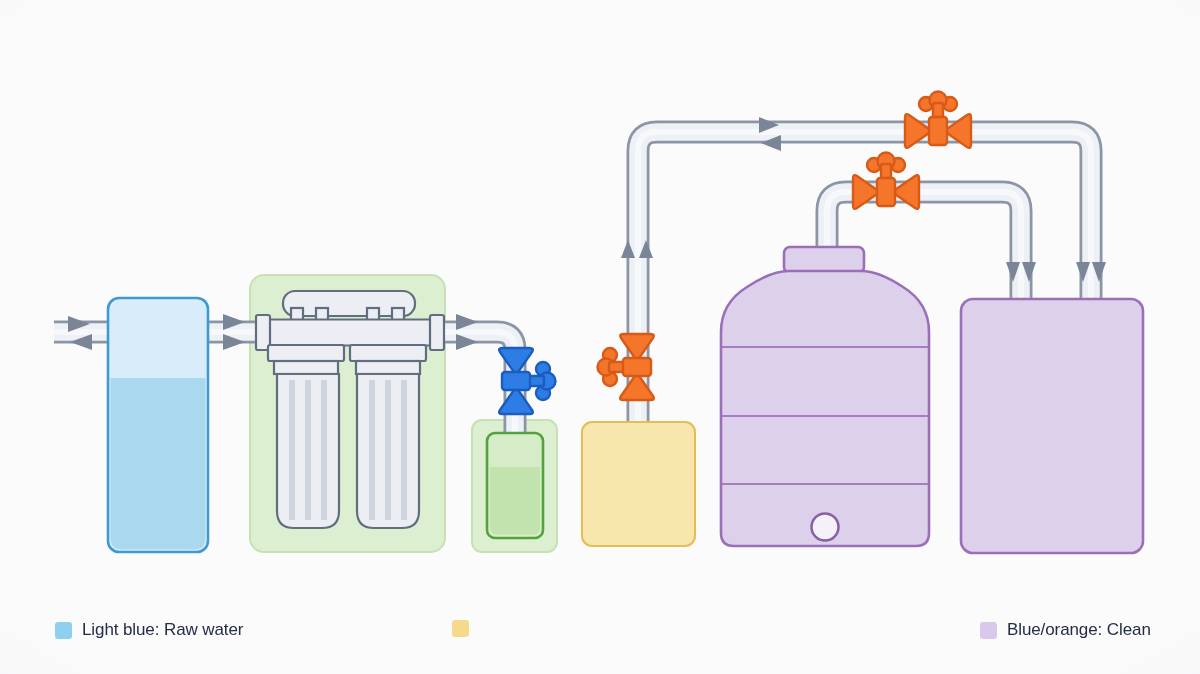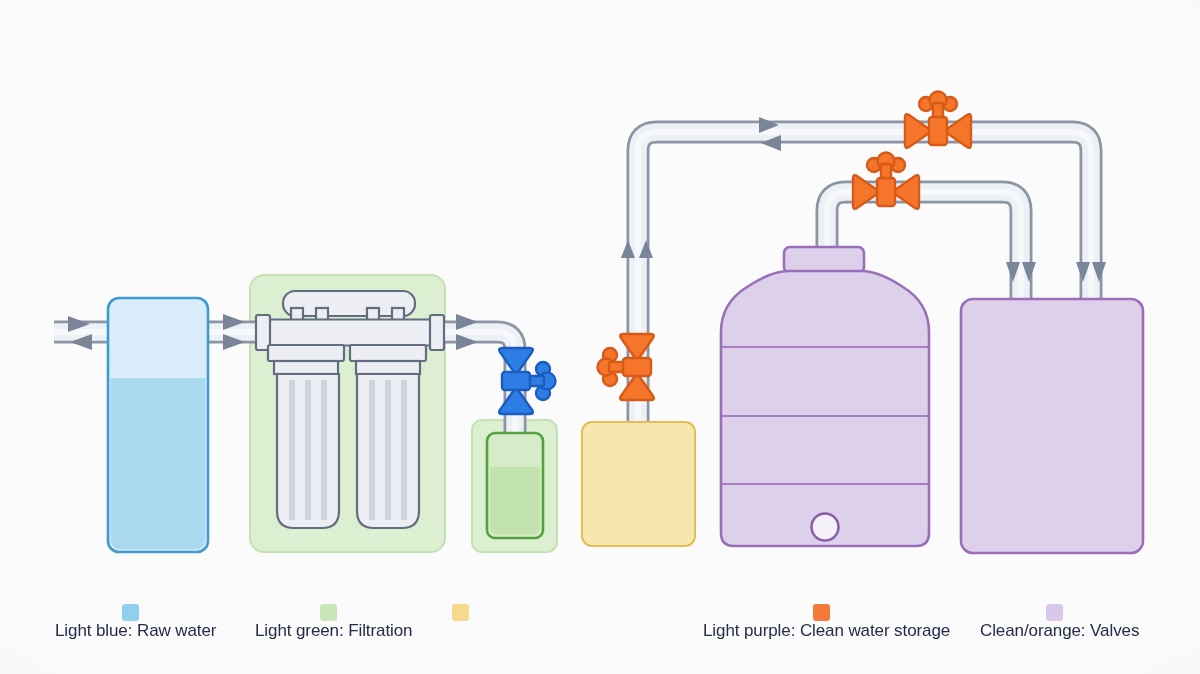--- a/index.html
+++ b/index.html
@@ -28,21 +28,21 @@
   .liquid{fill:var(--bottle-liquid);}
   .tank-purple{fill:var(--tank-purple-fill);stroke:var(--tank-purple-border);stroke-width:2.6;}
   .seam{fill:none;stroke:var(--tank-purple-border);stroke-width:1.8;opacity:.85;}
   .drain{fill:#f4f1f8;stroke:#8a5fa8;stroke-width:2.5;}
   .arrow{fill:var(--arrow);}
   .valve-orange *{fill:var(--valve-orange);stroke:var(--valve-orange-border);stroke-width:2.4;stroke-linejoin:round;}
   .valve-blue *{fill:var(--valve-blue);stroke:var(--valve-blue-border);stroke-width:2.4;stroke-linejoin:round;}
 
   
   .legend{position:absolute;left:0;top:604px;width:1200px;height:26px;}
-  .legend-item{position:absolute;top:0;display:flex;align-items:center;white-space:nowrap;flex-direction:column;}
+  .legend-item{position:absolute;top:16px;display:flex;align-items:center;white-space:nowrap;}
   .swatch{display:inline-block;width:17px;height:17px;border-radius:3px;margin-right:10px;flex:0 0 auto;}
   .legend-label{font-size:17px;color:var(--legend-text);letter-spacing:-0.1px;}
 </style>
 </head>
 <body>
 
 <div class="vignette"></div>
 
 <svg width="1200" height="580" viewBox="0 0 1200 580">
 
@@ -168,28 +168,20 @@
     <path d="M6 0 L29 -16 Q33 -18.5 33 -13.5 V13.5 Q33 18.5 29 16 Z"></path>
     <rect x="-9" y="-14" width="18" height="28" rx="3"></rect>
   </g>
 </svg>
 
 <div class="legend">
   <div class="legend-item" style="left:55px">
     <span class="swatch" style="background: rgb(143, 208, 239);"></span>
     <span class="legend-label">Light blue: Raw water</span>
   </div>
-  <div class="legend-item" style="left:255px">
-    <span class="swatch" style="background: rgb(200, 230, 182);"></span>
-    <span class="legend-label">Light green: Filtration</span>
-  </div>
   <div class="legend-item" style="left:452px">
     <span class="swatch" style="background: rgb(247, 217, 140);"></span>
   </div>
-  <div class="legend-item" style="left:703px">
-    <span class="swatch" style="background: rgb(244, 122, 58);"></span>
-    <span class="legend-label">Light purple: Clean water storage</span>
-  </div>
   <div class="legend-item" style="left:980px">
     <span class="swatch" style="background: rgb(217, 200, 236);"></span>
-    <span class="legend-label">Clean/orange: Valves</span>
+    <span class="legend-label">Blue/orange: Clean</span>
   </div>
 </div>
 
 </body></html>

